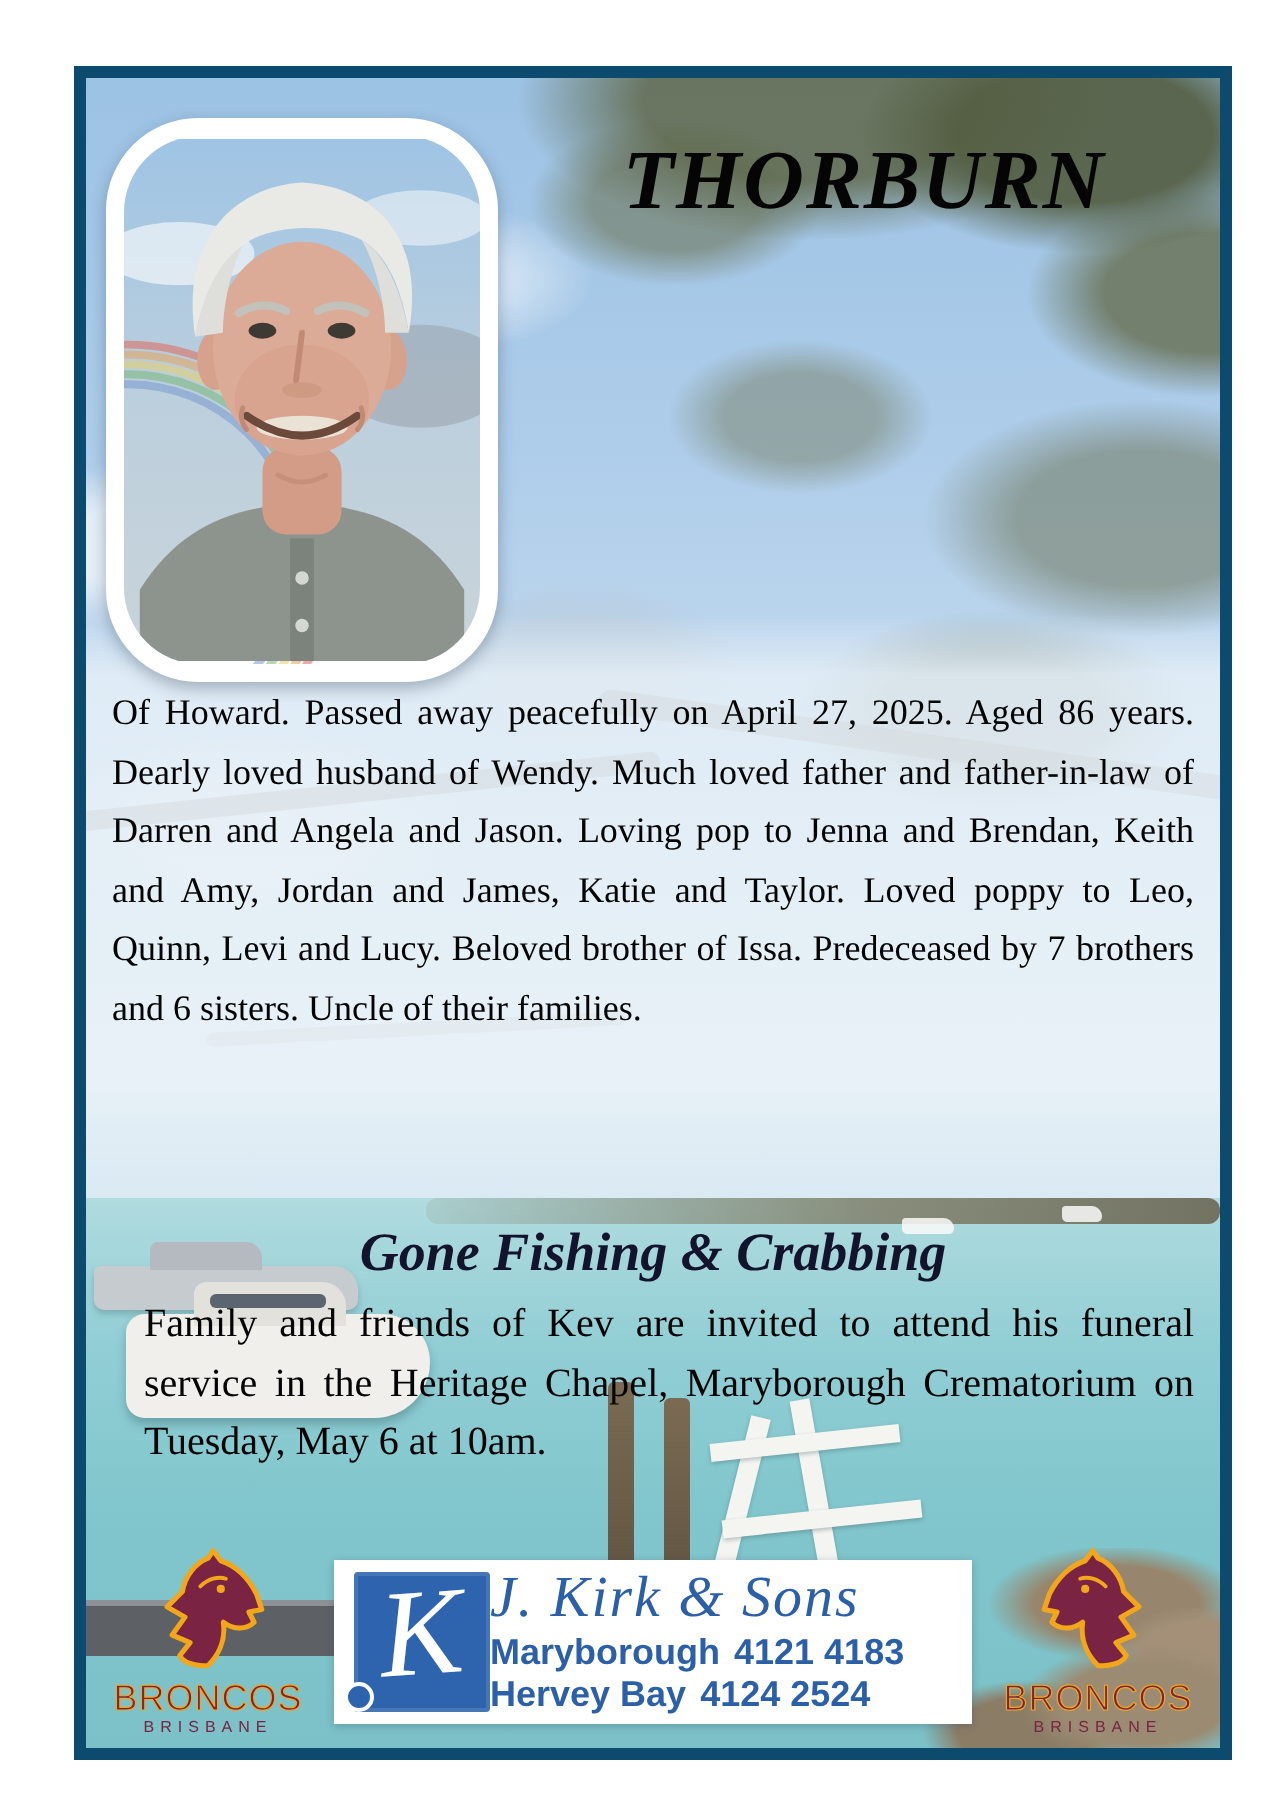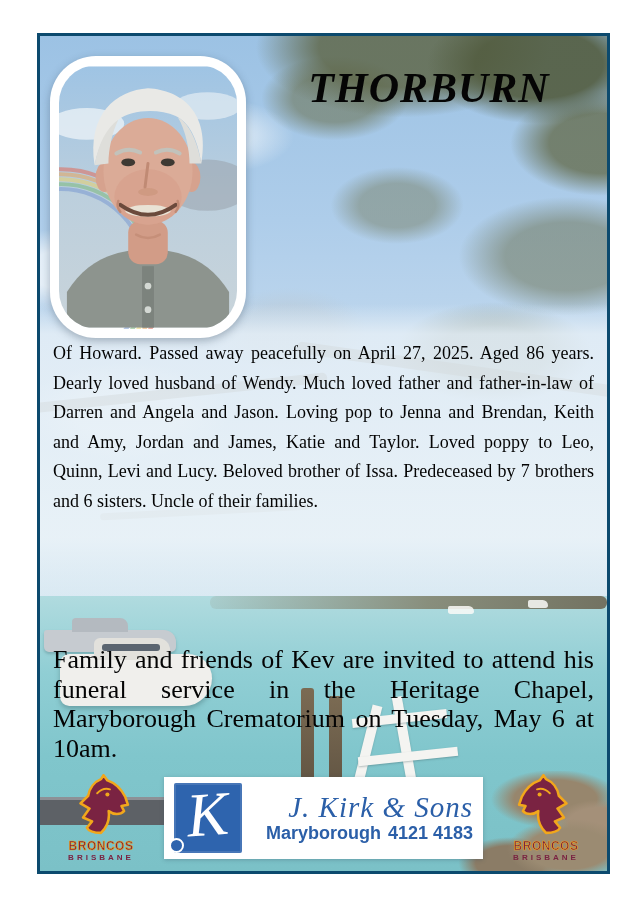--- a/index.html
+++ b/index.html
@@ -2,21 +2,21 @@
 <html><head>
 <meta charset="utf-8">
 <style>
   html,body{margin:0;padding:0;}
   body{
     width:640px;height:905px;background:#ffffff;position:relative;overflow:hidden;
     font-family:"Liberation Serif", serif;
   }
   .card{
     position:absolute;left:37px;top:33px;width:567px;height:835px;
-    border:3px solid #0c4a6e;box-sizing:content-box;overflow:hidden;background:#86efac;
+    border:6px solid #0c4a6e;box-sizing:content-box;overflow:hidden;background:#86efac;
   }
   
   .bg{position:absolute;inset:0;z-index:0;}
   .bg-sky{
     position:absolute;inset:0;
     background:linear-gradient(180deg,#9cc2e4 0%,#aecdea 22%,#c2d9ee 40%,#d3e5f1 58%,#dcebf3 75%);
   }
   .bg-clouds{
     position:absolute;inset:0;
     background-image:
@@ -105,57 +105,57 @@
   .nickname{font-size:36px;font-weight:bold;font-style:italic;color:#050505;}
   .obituary{
     position:absolute;left:13px;right:13px;top:303px;margin:0;
     font-size:18px;line-height:29.6px;text-align:justify;color:#040404;
   }
   .motto{
     position:absolute;left:0;right:0;top:572px;text-align:center;
     font-size:27px;font-weight:bold;font-style:italic;color:#13132e;
   }
   .funeral{
-    position:absolute;left:13px;right:13px;top:609px;margin:0;
-    font-size:26px;line-height:29.6px;text-align:justify;color:#040404;
+    position:absolute;left:29px;right:13px;top:609px;margin:0;
+    font-size:20px;line-height:29.6px;text-align:justify;color:#040404;
   }
   .footer{
     position:absolute;left:8px;right:8px;bottom:5px;height:97px;
     display:flex;align-items:center;justify-content:space-between;
   }
   .broncos{width:106px;display:flex;flex-direction:column;align-items:center;line-height:1;}
   .broncos svg{width:70px;height:64px;display:block;}
   .broncos.mirror svg{transform:scaleX(-1);}
   .broncos-name{
-    font-family:"Liberation Sans",sans-serif;font-weight:bold;font-size:12px;
+    font-family:"Liberation Sans",sans-serif;font-weight:normal;font-size:18px;
     color:#7a2342;-webkit-text-stroke:.6px #f2a71b;letter-spacing:.5px;margin-top:2px;
   }
   .broncos-city{
-    font-family:"Liberation Sans",sans-serif;font-weight:bold;font-size:8px;
+    font-family:"Liberation Sans",sans-serif;font-weight:normal;font-size:8px;
     color:#7a2342;letter-spacing:3px;margin-top:2px;
   }
   .kirk-box{
     flex:1;margin:0 10px;height:82px;background:#ffffff;
     display:flex;align-items:center;padding:4px 10px;box-sizing:border-box;
     box-shadow:0 1px 4px rgba(50,70,90,.3);
   }
   .k-flag{
     position:relative;width:68px;height:70px;background:#2e64ae;border-radius:2px;flex:0 0 auto;
     display:flex;align-items:center;justify-content:center;
     box-shadow:inset 0 0 0 2px rgba(255,255,255,.12);
   }
   .k-flag span{
     font-family:"Liberation Serif",serif;font-style:italic;font-size:62px;color:#ffffff;
     transform:rotate(-4deg) translateY(-3px);
   }
   .k-flag::after{
     content:'';position:absolute;left:-5px;bottom:0;width:11px;height:11px;border:2px solid #fff;
     border-radius:50%;background:#2e64ae;
   }
-  .kirk-text{flex:1;text-align:right;color:#2b5fa8;line-height:1.05;}
+  .kirk-text{flex:1;text-align:left;color:#2b5fa8;line-height:1.05;}
   .kirk-name{font-family:"Liberation Serif",serif;font-style:italic;font-size:29px;letter-spacing:1px;}
   .kirk-line{font-family:"Liberation Sans",sans-serif;font-weight:bold;font-size:18px;margin-top:2px;}
   .kirk-line .ph{margin-left:7px;}
 </style>
 </head>
 <body>
 
 <div class="card">
 
   <div class="bg">
@@ -238,20 +238,21 @@
         <path d="M78,170 Q90,177 102,170" stroke="#c08a74" stroke-width="2.5" fill="none" opacity="0.7" stroke-linecap="round"></path>
       </svg>
     </div>
 
     <div class="titles">
       <div class="surname">THORBURN</div>
     </div>
 
     <p class="obituary">Of Howard. Passed away peacefully on April 27, 2025. Aged 86 years. Dearly loved husband of Wendy. Much loved father and father-in-law of Darren and Angela and Jason. Loving pop to Jenna and Brendan, Keith and Amy, Jordan and James, Katie and Taylor. Loved poppy to Leo, Quinn, Levi and Lucy. Beloved brother of Issa. Predeceased by 7 brothers and 6 sisters. Uncle of their families.</p>
 
+    <div class="motto">Gone Fishing &amp; Crabbing</div>
 
     <p class="funeral">Family and friends of Kev are invited to attend his funeral service in the Heritage Chapel, Maryborough Crematorium on Tuesday, May 6 at 10am.</p>
 
     <div class="footer">
 
       <div class="broncos">
         <svg viewBox="0 0 100 100">
           <path d="M50,92 C40,92 31,90 28,84 L36,74 L22,68 L32,54 L18,46 L30,34 C32,22 40,12 50,8 L54,2 L60,10 C72,14 82,24 88,36 L92,48 L82,50 L86,58 C80,64 70,64 62,58 C64,72 58,84 50,92 Z" fill="#7a2342" stroke="#f2a71b" stroke-width="4" stroke-linejoin="round"></path>
           <circle cx="60" cy="32" r="3.2" fill="#f2a71b"></circle>
           <path d="M44,30 C50,24 58,22 64,24" stroke="#f2a71b" stroke-width="3" fill="none" stroke-linecap="round"></path>
@@ -262,20 +263,23 @@
 
       <div class="kirk-box">
         <div class="k-flag">
           <span>K</span>
         </div>
         <div class="kirk-text">
           <div class="kirk-name">J. Kirk &amp; Sons</div>
           <div class="kirk-line">
             <span>Maryborough</span><span class="ph">4121 4183</span>
           </div>
+          <div class="kirk-line">
+            <span>Hervey Bay</span><span class="ph">4124 2524</span>
+          </div>
         </div>
       </div>
 
       <div class="broncos mirror">
         <svg viewBox="0 0 100 100">
           <path d="M50,92 C40,92 31,90 28,84 L36,74 L22,68 L32,54 L18,46 L30,34 C32,22 40,12 50,8 L54,2 L60,10 C72,14 82,24 88,36 L92,48 L82,50 L86,58 C80,64 70,64 62,58 C64,72 58,84 50,92 Z" fill="#7a2342" stroke="#f2a71b" stroke-width="4" stroke-linejoin="round"></path>
           <circle cx="60" cy="32" r="3.2" fill="#f2a71b"></circle>
           <path d="M44,30 C50,24 58,22 64,24" stroke="#f2a71b" stroke-width="3" fill="none" stroke-linecap="round"></path>
         </svg>
         <div class="broncos-name">BRONCOS</div>

